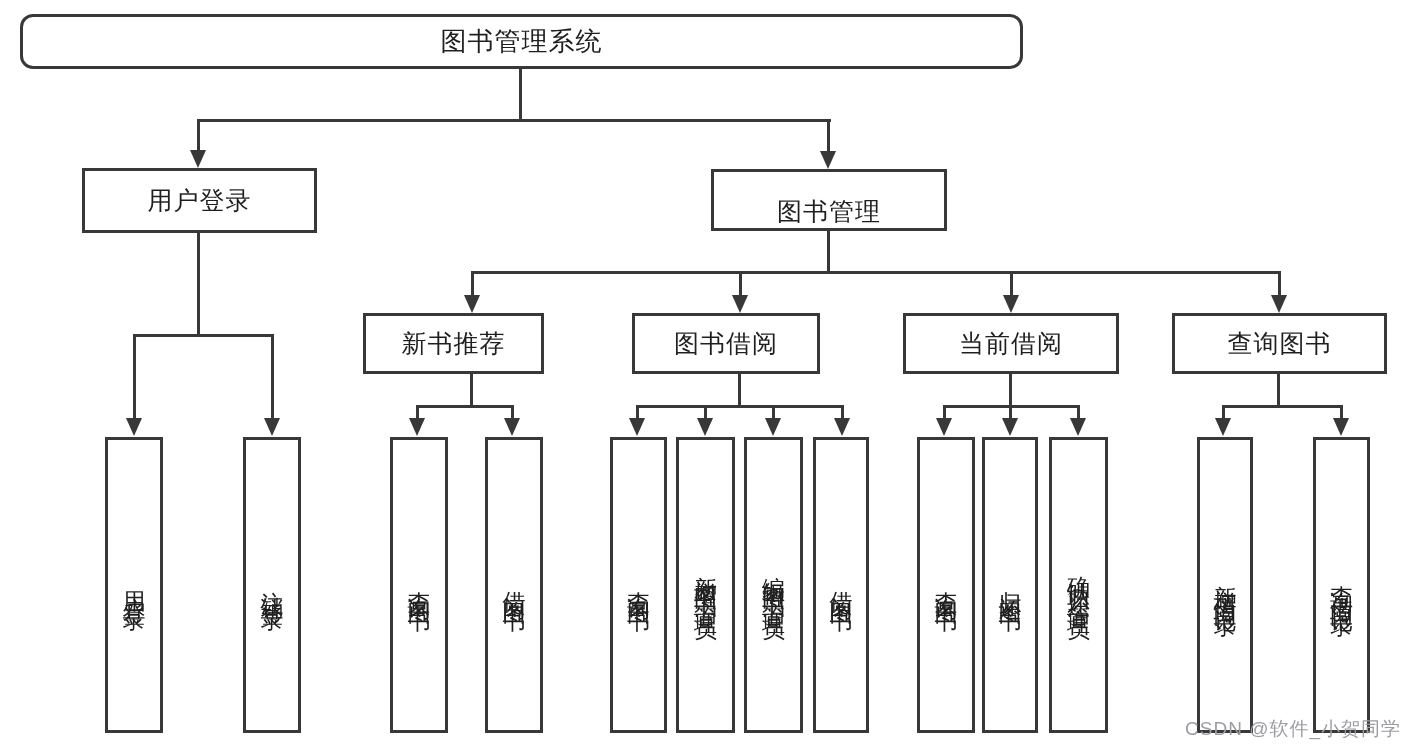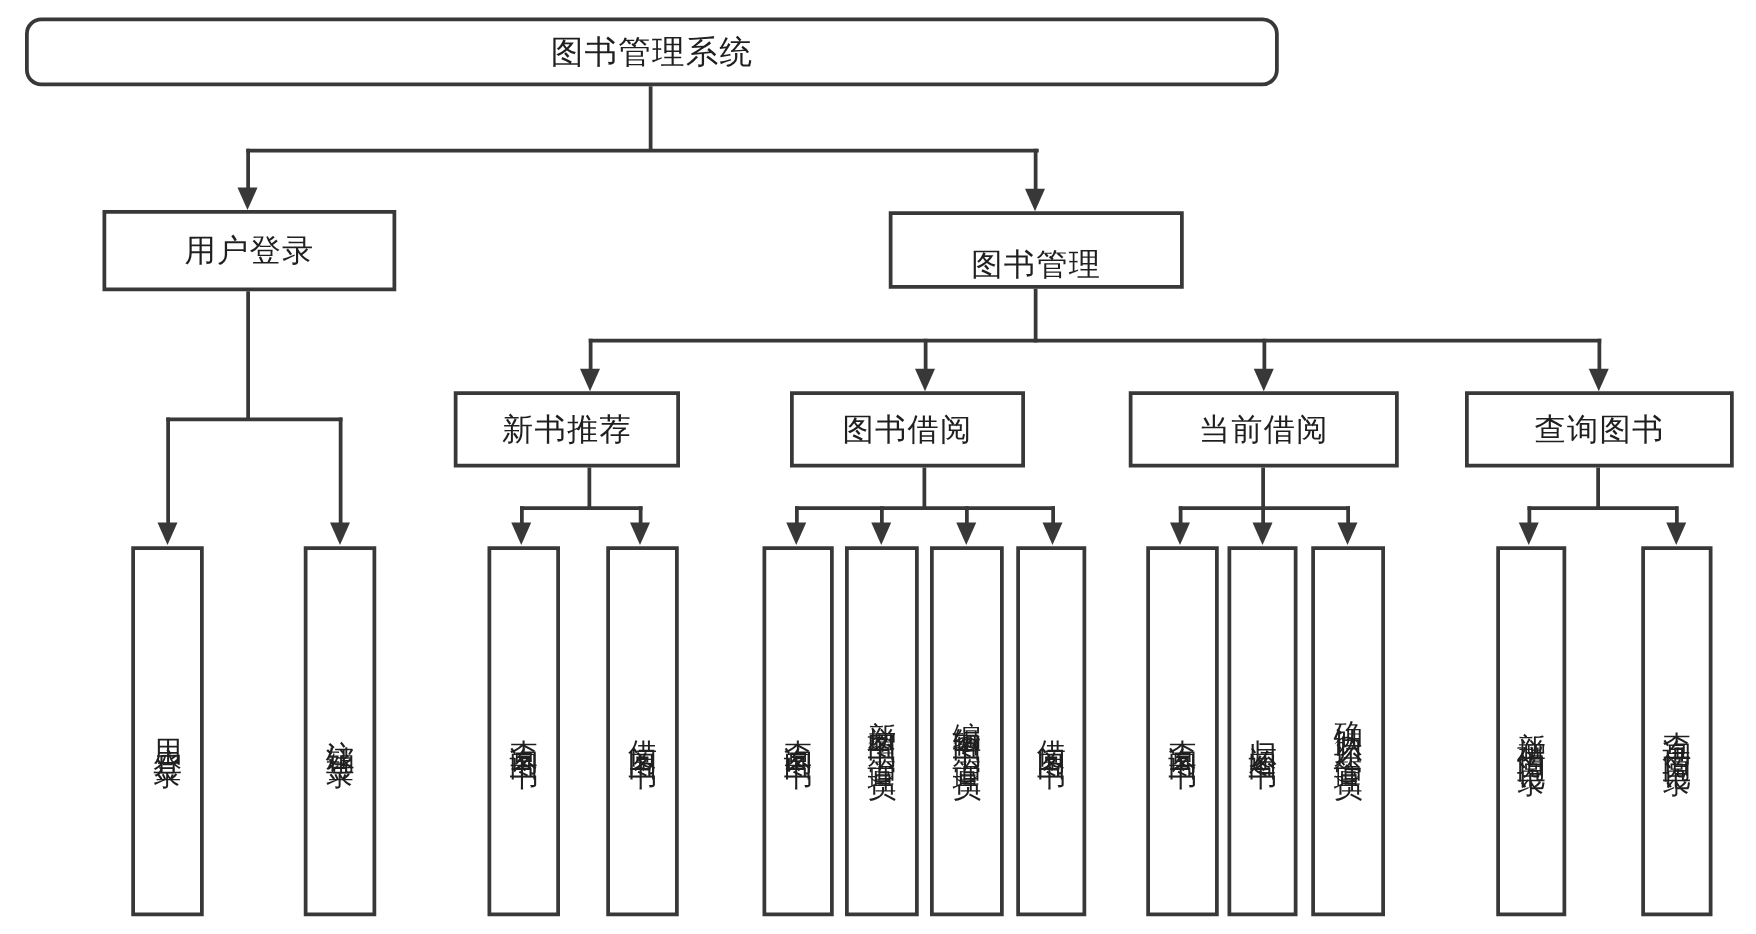--- a/index.html
+++ b/index.html
@@ -183,14 +183,15 @@
     <span>确认归还（管理员）</span>
   </div>
 
   <div class="node v-node" style="left:1197px;width:56px;">
     <span>新增借阅记录</span>
   </div>
   <div class="node v-node" style="left:1313px;width:57px;">
     <span>查询借阅记录</span>
   </div>
 
+  <div class="watermark">CSDN @软件_小贺同学</div>
 
 </div>
 
 </body></html>

